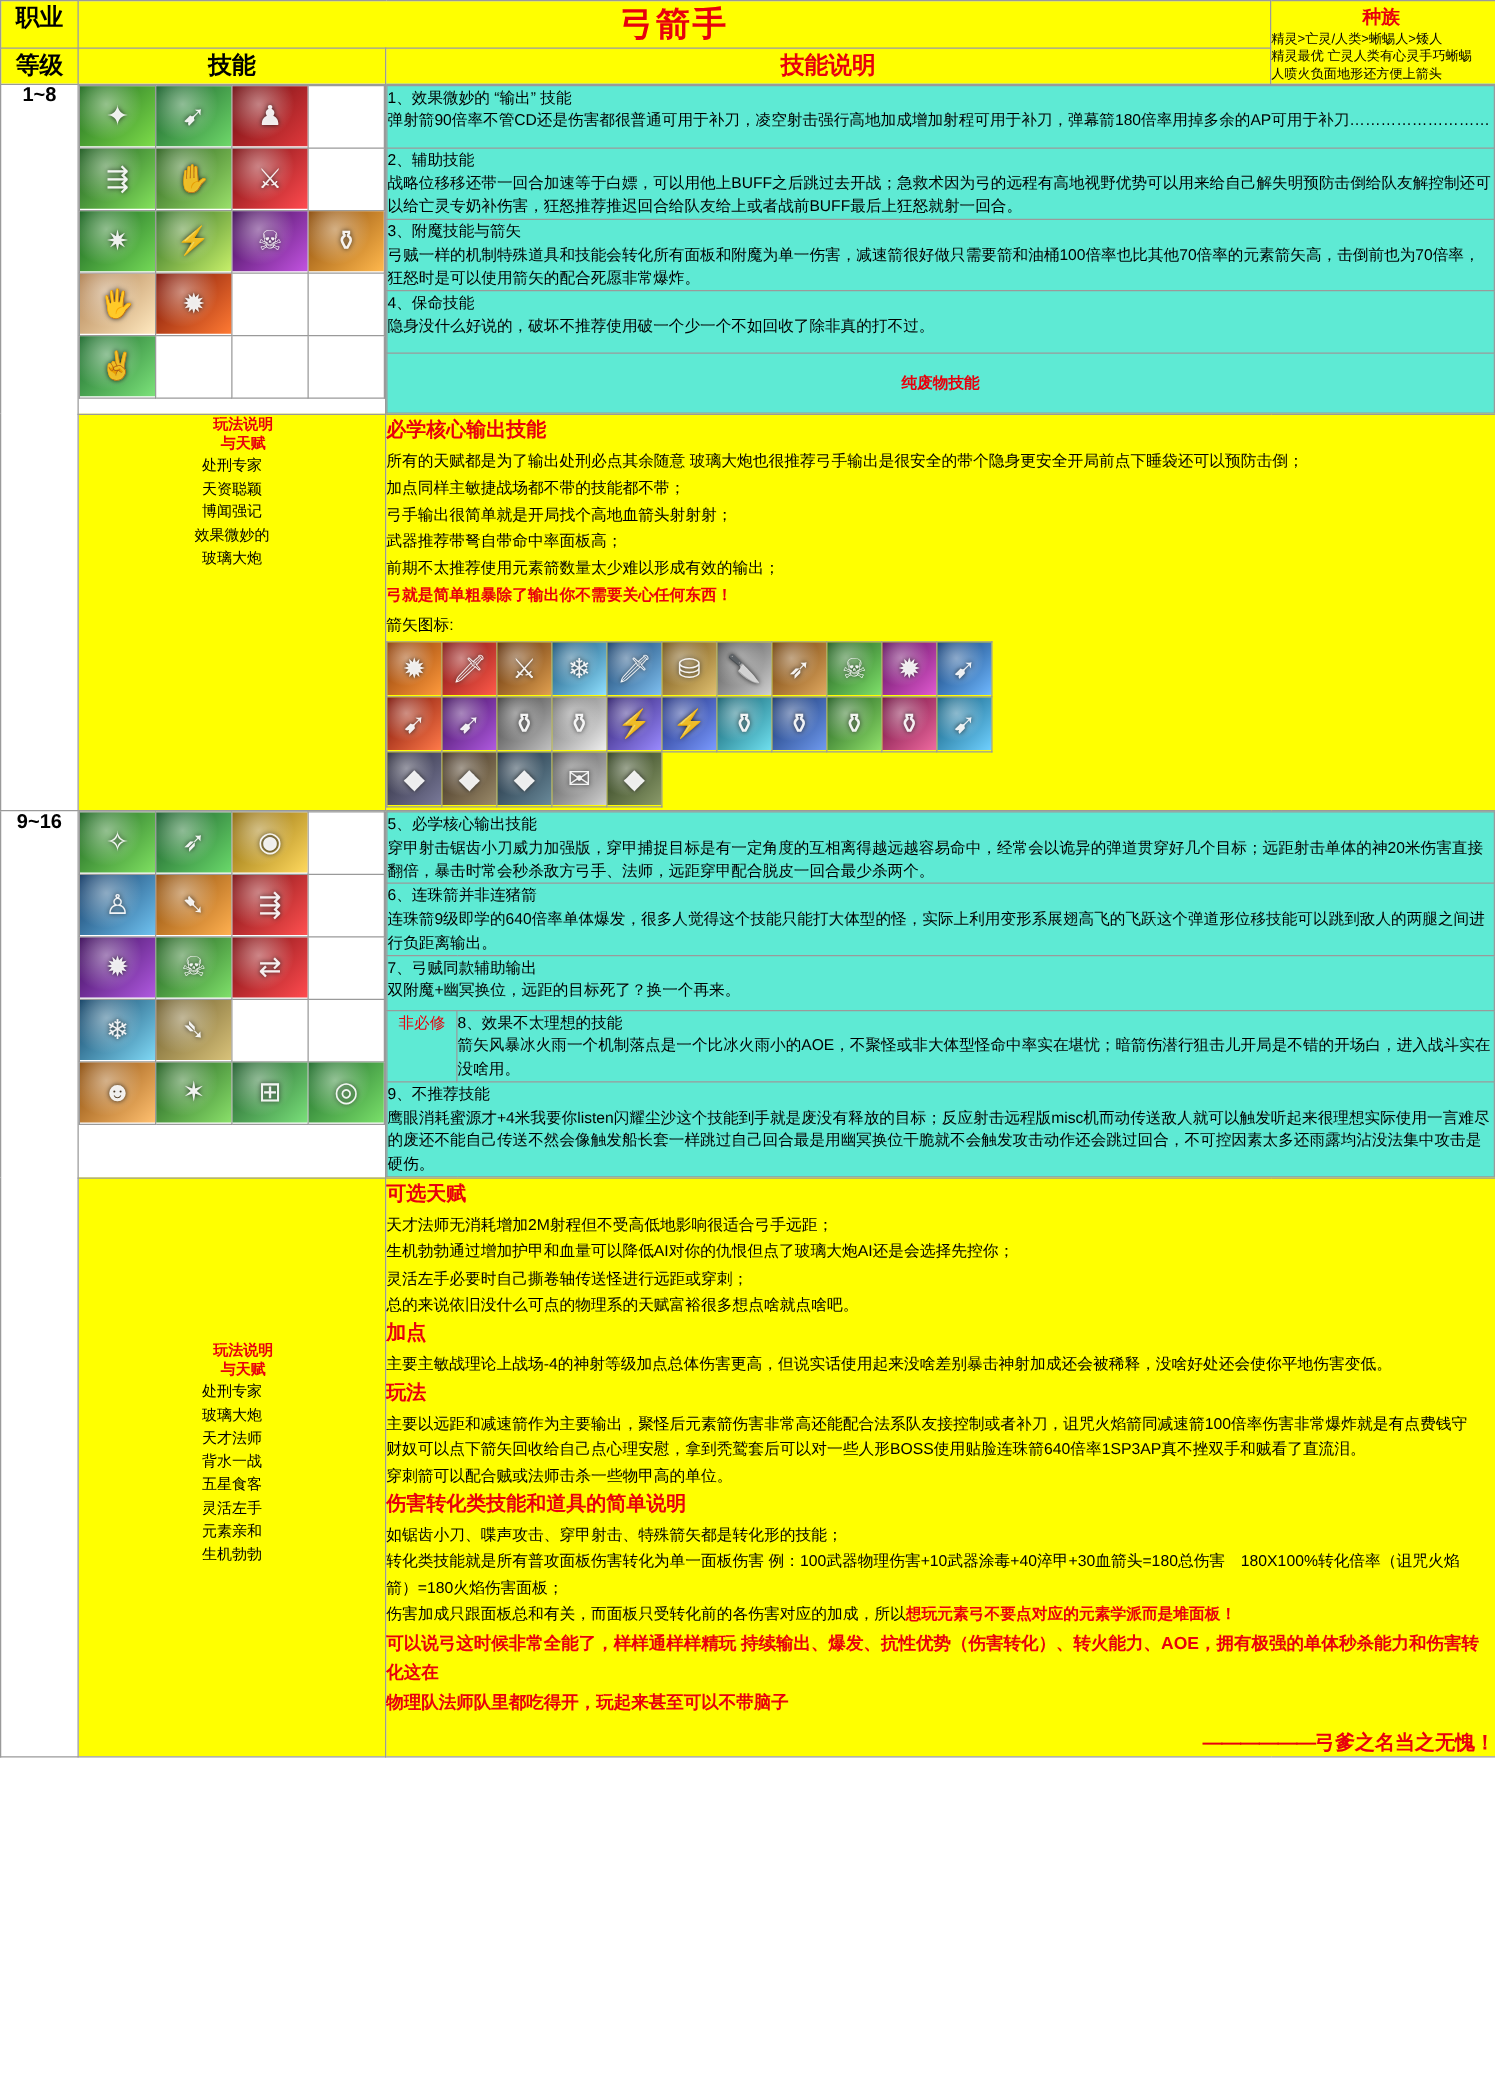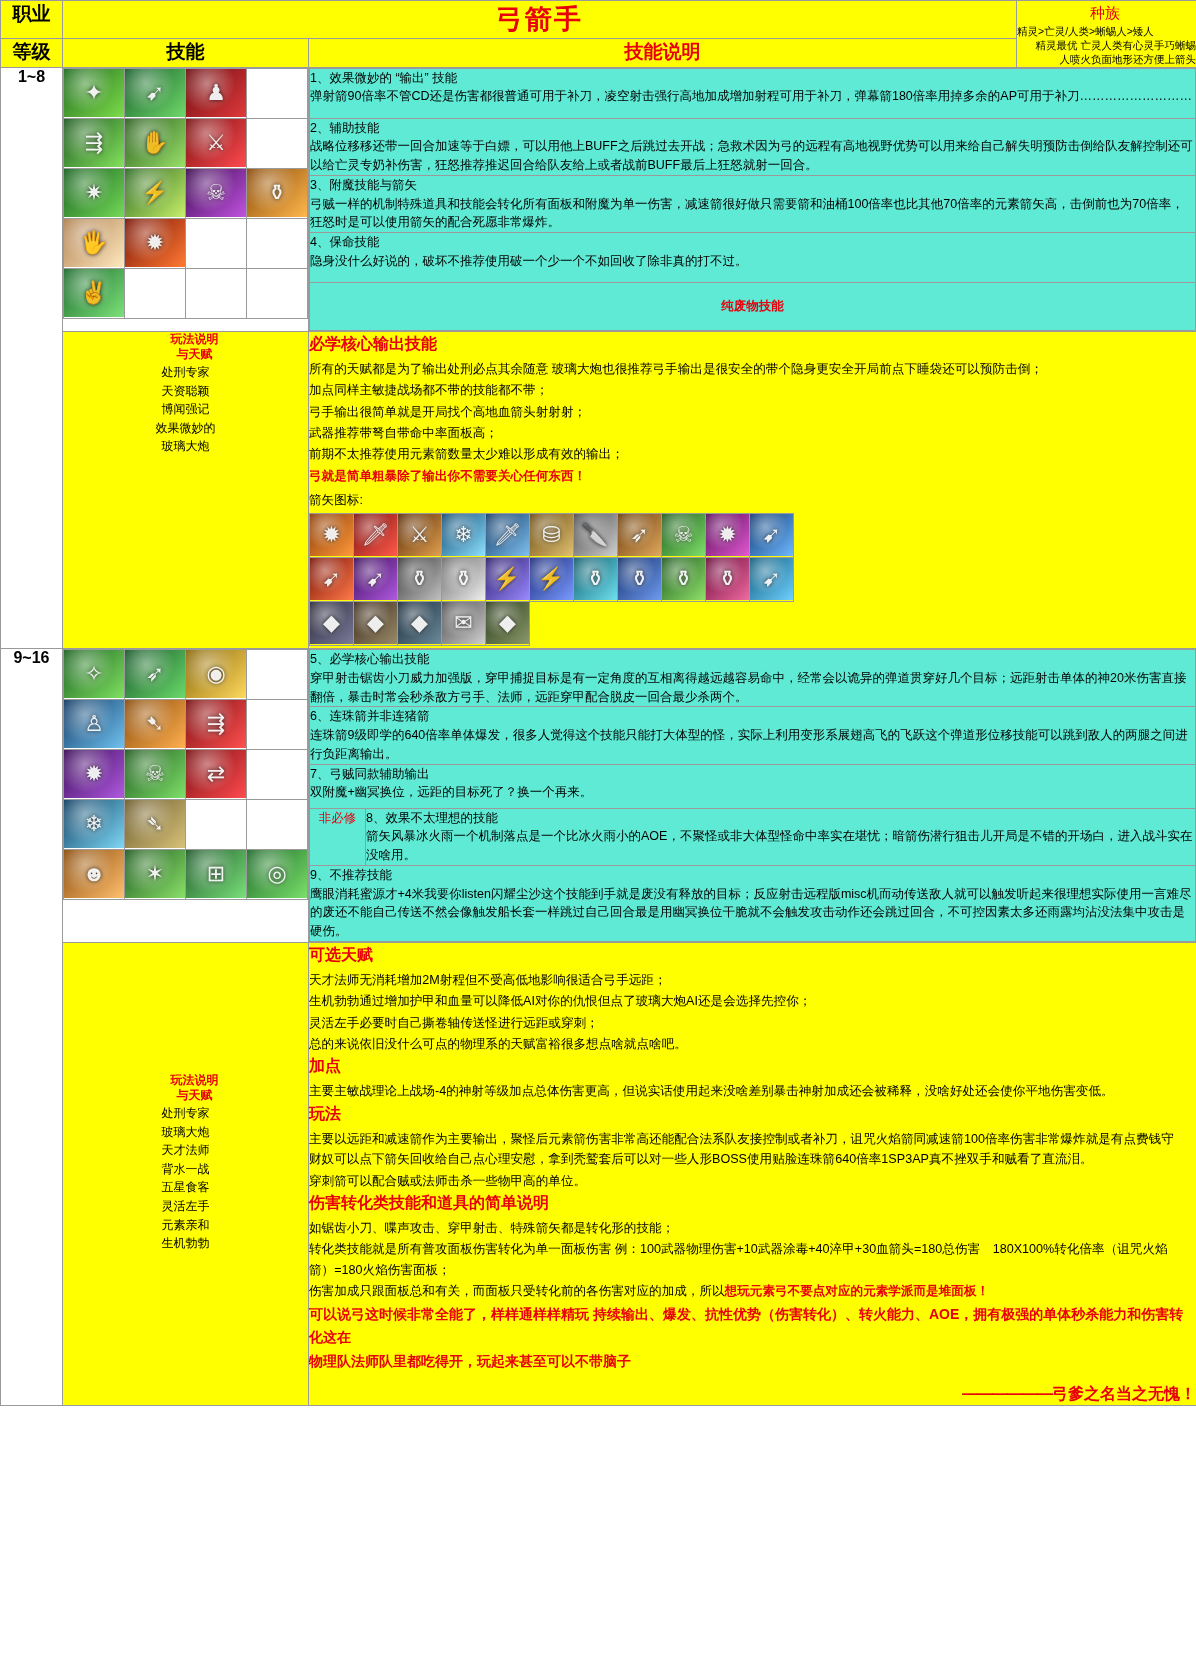--- a/index.html
+++ b/index.html
@@ -11,23 +11,23 @@
     font-size:12.5px;
     color:#000;
   }
   .sheet { width:1196px; position:relative; }
   table.grid { border-collapse:collapse; width:1196px; table-layout:fixed; }
   table.grid td { border:1px solid #9a9a9a; vertical-align:top; padding:0; }
 
   
   .hdr-label { width:62px; background:#ffff00; text-align:center; font-size:19px; font-weight:bold; vertical-align:middle; }
   .hdr-title { background:#ffff00; text-align:center; vertical-align:middle; color:#e8000d; font-size:27px; font-weight:bold; letter-spacing:2px; }
-  .hdr-race-title { background:#ffff00; text-align:center; color:#e8000d; font-weight:normal; font-size:15px; padding:3px 3px 1px 0; }
+  .hdr-race-title { background:#ffff00; text-align:center; color:#e8000d; font-weight:bold; font-size:15px; padding:3px 3px 1px 0; }
   .race-cell { width:180px; background:#ffff00; padding:2px 4px 3px 4px; }
-  .race-line { font-size:10.5px; line-height:1.35; text-align:right; }
+  .race-line { font-size:10.5px; line-height:1.35; text-align:left; }
   .race-line.first { text-align:left; }
 
   .sub-lvl { background:#ffff00; text-align:center; vertical-align:middle; font-size:19px; font-weight:bold; }
   .sub-skill { background:#ffff00; text-align:center; vertical-align:middle; font-size:19px; font-weight:bold; }
   .sub-desc { background:#ffff00; text-align:center; vertical-align:middle; color:#e8000d; font-size:19px; font-weight:bold; }
 
   
   .lvl-col { width:62px; background:#ffffff; text-align:center; vertical-align:middle; font-size:16px; font-weight:bold; }
 
   

